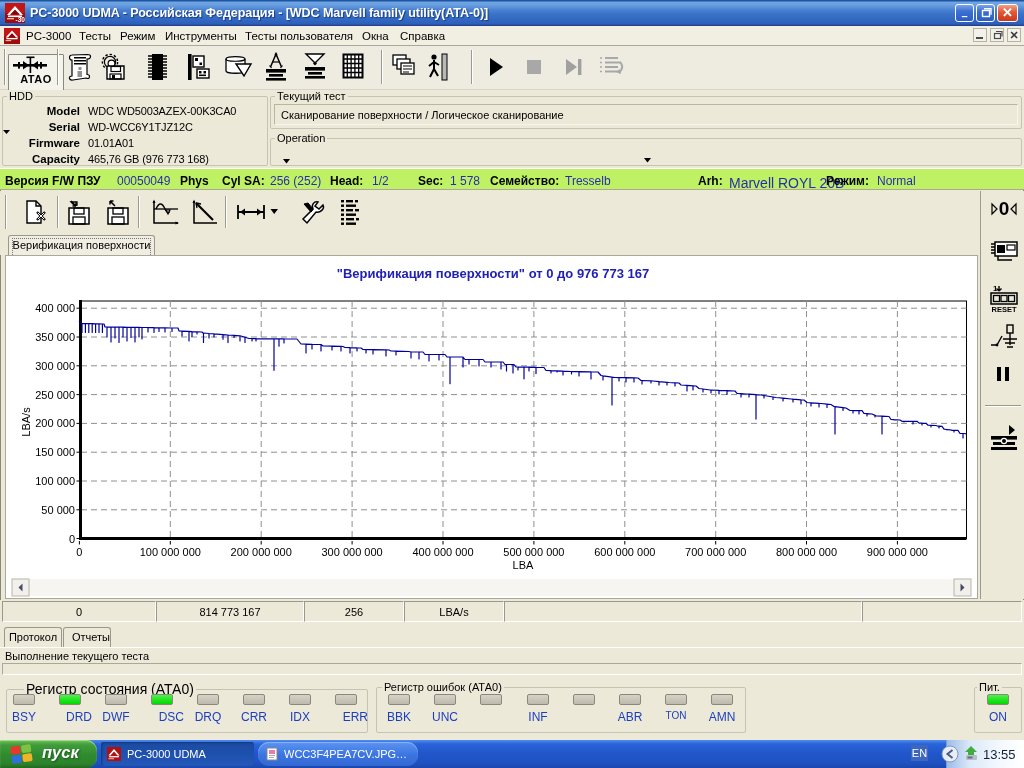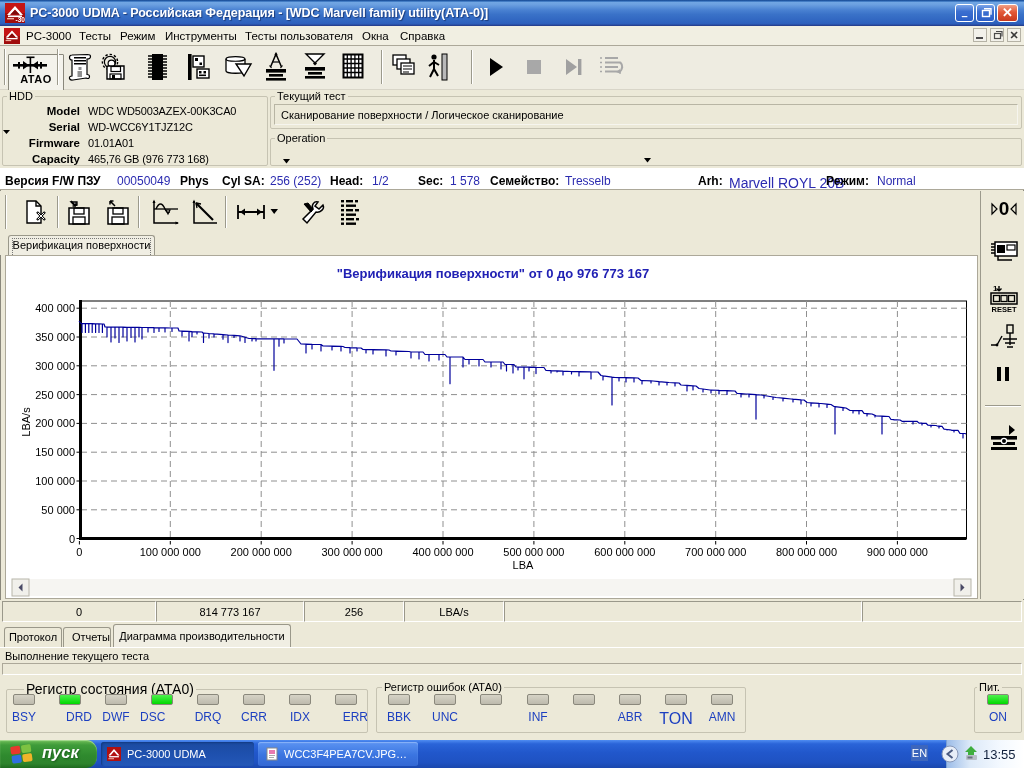--- a/index.html
+++ b/index.html
@@ -204,21 +204,21 @@
         <path d="M0 1 L7 1 L3.5 5.5 Z" fill="#000"></path>
       </svg>
     </div>
  <div class="abs" style="left:644px;top:67px">
       <svg width="8" height="6">
         <path d="M0 1 L7 1 L3.5 5.5 Z" fill="#000"></path>
       </svg>
     </div>
 </div>
 
-<div class="abs" style="left:0;top:168px;width:1024px;height:22px;background:#ffffff;border-top:1px solid #fff;border-bottom:1px solid #aca899">
+<div class="abs" style="left:0;top:168px;width:1024px;height:22px;background:#bef264;border-top:1px solid #fff;border-bottom:1px solid #aca899">
  <div class="abs" style="left:0;top:5px;white-space:nowrap;font-size:12px;width:1024px">
   <span class="abs b" style="left:5px">Версия F/W ПЗУ</span>
   <span class="abs blue" style="left:117px">00050049</span>
   <span class="abs b" style="left:180px">Phys</span>
   <span class="abs b" style="left:222px">Cyl SA:</span>
   <span class="abs blue" style="left:270px">256 (252)</span>
   <span class="abs b" style="left:330px">Head:</span>
   <span class="abs blue" style="left:372px">1/2</span>
   <span class="abs b" style="left:418px">Sec:</span>
   <span class="abs blue" style="left:450px">1 578</span>
@@ -441,21 +441,20 @@
 <div class="abs" style="left:304px;top:1px;width:100px;height:21px;border:1px solid;border-color:#9a988a #fff #fff #9a988a;text-align:center;padding-top:4px">256</div>
 <div class="abs" style="left:404px;top:1px;width:100px;height:21px;border:1px solid;border-color:#9a988a #fff #fff #9a988a;text-align:center;padding-top:4px">LBA/s</div>
 <div class="abs" style="left:504px;top:1px;width:358px;height:21px;border:1px solid;border-color:#9a988a #fff #fff #9a988a"></div>
 <div class="abs" style="left:862px;top:1px;width:160px;height:21px;border:1px solid;border-color:#9a988a #fff #fff #9a988a"></div>
 
 </div>
 
 <div class="abs" style="left:0;top:623px;width:1024px;height:24px;background:#ece9d8">
  <div class="abs" style="left:4px;top:4px;width:58px;height:20px;background:#ece9d8;border:1px solid #9a988a;border-bottom:none;border-radius:3px 3px 0 0;text-align:center;padding-top:3px">Протокол</div>
  <div class="abs" style="left:63px;top:4px;width:48px;height:20px;background:#ece9d8;border:1px solid #9a988a;border-bottom:none;border-radius:3px 3px 0 0;text-align:right;padding-top:3px">Отчеты</div>
- <div class="abs" style="left:113px;top:1px;width:178px;height:23px;background:#f0eee3;border:1px solid #9a988a;border-bottom:none;border-radius:3px 3px 0 0;text-align:center;padding-top:5px">Диаграмма производительности</div>
 </div>
 
 <div class="abs" style="left:0;top:647px;width:1024px;height:28px;background:#ece9d8;border-top:1px solid #fff">
  <div class="abs" style="left:5px;top:2px">Выполнение текущего теста</div>
  <div class="abs" style="left:2px;top:15px;width:1020px;height:12px;background:#ece9d8;border:1px solid #aca899;border-right-color:#fff;border-bottom-color:#fff"></div>
 </div>
 
 <div class="abs" style="left:0;top:675px;width:1024px;height:65px;background:#ece9d8">
  <fieldset class="abs" style="left:6px;top:6px;width:362px;height:52px;border:1px solid #c6c3b2;border-radius:2px">
       <legend style="font-size:14px;padding:0 2px;margin-left:17px">Регистр состояния (АТА0)</legend>
@@ -470,38 +469,38 @@
     <div class="abs" style="left:59px;top:19px;width:22px;height:11px;border:1px solid #8a887c;border-radius:2px;background:linear-gradient(180deg,#4ef04e,#00d800)"></div>
     <div class="abs" style="left:105px;top:19px;width:22px;height:11px;border:1px solid #8a887c;border-radius:2px;background:linear-gradient(180deg,#d6d3c6,#bdbaad)"></div>
     <div class="abs" style="left:151px;top:19px;width:22px;height:11px;border:1px solid #8a887c;border-radius:2px;background:linear-gradient(180deg,#4ef04e,#00d800)"></div>
     <div class="abs" style="left:197px;top:19px;width:22px;height:11px;border:1px solid #8a887c;border-radius:2px;background:linear-gradient(180deg,#d6d3c6,#bdbaad)"></div>
     <div class="abs" style="left:243px;top:19px;width:22px;height:11px;border:1px solid #8a887c;border-radius:2px;background:linear-gradient(180deg,#d6d3c6,#bdbaad)"></div>
     <div class="abs" style="left:289px;top:19px;width:22px;height:11px;border:1px solid #8a887c;border-radius:2px;background:linear-gradient(180deg,#d6d3c6,#bdbaad)"></div>
     <div class="abs" style="left:335px;top:19px;width:22px;height:11px;border:1px solid #8a887c;border-radius:2px;background:linear-gradient(180deg,#d6d3c6,#bdbaad)"></div>
     <div class="abs" style="left:2px;top:35px;width:44px;text-align:center;color:#1c3fc0;font-size:12px">BSY</div>
     <div class="abs" style="left:48px;top:35px;width:44px;text-align:right;color:#1c3fc0;font-size:12px">DRD</div>
     <div class="abs" style="left:94px;top:35px;width:44px;text-align:center;color:#1c3fc0;font-size:12px">DWF</div>
-    <div class="abs" style="left:140px;top:35px;width:44px;text-align:left;color:#1c3fc0;font-size:12px">DSC</div>
+    <div class="abs" style="left:140px;top:35px;width:44px;text-align:right;color:#1c3fc0;font-size:12px">DSC</div>
     <div class="abs" style="left:186px;top:35px;width:44px;text-align:center;color:#1c3fc0;font-size:12px">DRQ</div>
     <div class="abs" style="left:232px;top:35px;width:44px;text-align:center;color:#1c3fc0;font-size:12px">CRR</div>
     <div class="abs" style="left:278px;top:35px;width:44px;text-align:center;color:#1c3fc0;font-size:12px">IDX</div>
     <div class="abs" style="left:324px;top:35px;width:44px;text-align:right;color:#1c3fc0;font-size:12px">ERR</div>
     <div class="abs" style="left:388px;top:19px;width:22px;height:11px;border:1px solid #8a887c;border-radius:2px;background:linear-gradient(180deg,#d6d3c6,#bdbaad)"></div>
     <div class="abs" style="left:434px;top:19px;width:22px;height:11px;border:1px solid #8a887c;border-radius:2px;background:linear-gradient(180deg,#d6d3c6,#bdbaad)"></div>
     <div class="abs" style="left:480px;top:19px;width:22px;height:11px;border:1px solid #8a887c;border-radius:2px;background:linear-gradient(180deg,#d6d3c6,#bdbaad)"></div>
     <div class="abs" style="left:527px;top:19px;width:22px;height:11px;border:1px solid #8a887c;border-radius:2px;background:linear-gradient(180deg,#d6d3c6,#bdbaad)"></div>
     <div class="abs" style="left:573px;top:19px;width:22px;height:11px;border:1px solid #8a887c;border-radius:2px;background:linear-gradient(180deg,#d6d3c6,#bdbaad)"></div>
     <div class="abs" style="left:619px;top:19px;width:22px;height:11px;border:1px solid #8a887c;border-radius:2px;background:linear-gradient(180deg,#d6d3c6,#bdbaad)"></div>
     <div class="abs" style="left:665px;top:19px;width:22px;height:11px;border:1px solid #8a887c;border-radius:2px;background:linear-gradient(180deg,#d6d3c6,#bdbaad)"></div>
     <div class="abs" style="left:711px;top:19px;width:22px;height:11px;border:1px solid #8a887c;border-radius:2px;background:linear-gradient(180deg,#d6d3c6,#bdbaad)"></div>
     <div class="abs" style="left:377px;top:35px;width:44px;text-align:center;color:#1c3fc0;font-size:12px">BBK</div>
     <div class="abs" style="left:423px;top:35px;width:44px;text-align:center;color:#1c3fc0;font-size:12px">UNC</div>
     <div class="abs" style="left:516px;top:35px;width:44px;text-align:center;color:#1c3fc0;font-size:12px">INF</div>
     <div class="abs" style="left:608px;top:35px;width:44px;text-align:center;color:#1c3fc0;font-size:12px">ABR</div>
-    <div class="abs" style="left:654px;top:35px;width:44px;text-align:center;color:#1c3fc0;font-size:16px">TON</div>
+    <div class="abs" style="left:654px;top:35px;width:44px;text-align:center;color:#1c3fc0;font-size:10px">TON</div>
     <div class="abs" style="left:700px;top:35px;width:44px;text-align:center;color:#1c3fc0;font-size:12px">AMN</div>
  <div class="abs" style="left:987px;top:19px;width:22px;height:11px;border:1px solid #8a887c;border-radius:2px;background:linear-gradient(180deg,#4ef04e,#00d800)"></div>
     <div class="abs" style="left:976px;top:35px;width:44px;text-align:center;color:#1c3fc0;font-size:12px">ON</div>
 </div>
 
 <div class="abs" style="left:0;top:740px;width:1024px;height:28px;background:linear-gradient(180deg,#4f8df2 0%,#2a64d8 14%,#2157cb 45%,#1f52c2 80%,#1a47ad 100%)">
  <div class="abs" style="left:0;top:0;width:97px;height:28px;border-radius:0 11px 11px 0;background:linear-gradient(180deg,#71bf59 0%,#3f9c3a 18%,#2f8a2e 55%,#2d832c 85%,#1e6a1f 100%);box-shadow:inset 0 1px 1px #a9dc94">
   <svg class="abs" style="left:9px;top:2px" width="25" height="25" viewBox="0 0 22 22">
    <g transform="rotate(-8 11 11)">
     <rect x="2" y="3" width="8.5" height="7" rx="1.5" fill="#e8382e"></rect>
@@ -514,21 +513,21 @@
  </div>
  <div class="abs" style="left:101px;top:2px;width:153px;height:24px;border-radius:3px;background:linear-gradient(180deg,#1c4aa0,#1e50ae 50%,#2458b8);box-shadow:inset 1px 1px 2px #123a80">
   <svg class="abs" style="left:6px;top:5px" width="14" height="14" viewBox="0 0 20 20">
         <rect width="20" height="20" fill="#b01010"></rect>
         <path d="M2 12 L10 3 L18 12 L15 12 L10 6.5 L5 12 Z" fill="#fff"></path>
         <rect x="3" y="13" width="14" height="1.8" fill="#fff"></rect>
         <rect x="2" y="16" width="8" height="1.5" fill="#f0b0a0"></rect>
       </svg>
   <div class="abs" style="left:26px;top:6px;color:#fff">PC-3000 UDMA</div>
  </div>
- <div class="abs" style="left:258px;top:2px;width:160px;height:24px;border-radius:3px;background:linear-gradient(180deg,#5c94f2,#3a74e0 55%,#3468d4);box-shadow:inset 0 1px 1px #8ab4f8">
+ <div class="abs" style="left:258px;top:2px;width:160px;height:24px;border-radius:11px;background:linear-gradient(180deg,#5c94f2,#3a74e0 55%,#3468d4);box-shadow:inset 0 1px 1px #8ab4f8">
   <svg class="abs" style="left:7px;top:5px" width="14" height="14" viewBox="0 0 14 14">
         <rect x="2" y="1" width="10" height="12" fill="#fff" stroke="#888"></rect>
         <rect x="4" y="3" width="6" height="4" fill="#e87ab0"></rect>
         <rect x="4" y="8" width="6" height="1" fill="#aaa"></rect>
         <rect x="4" y="10" width="5" height="1" fill="#aaa"></rect>
       </svg>
   <div class="abs" style="left:26px;top:6px;color:#fff">WCC3F4PEA7CV.JPG…</div>
  </div>
  <div class="abs" style="left:946px;top:0;width:78px;height:28px;background:linear-gradient(90deg,#9cbce8,#dce9f8 30%,#f4f9ff 70%,#fff);border-left:1px solid #7aa0d4"></div>
  <div class="abs" style="left:911px;top:5px;width:17px;height:16px;background:#3d66bc;color:#fff;text-align:center;line-height:17px;font-size:11px">EN</div>

